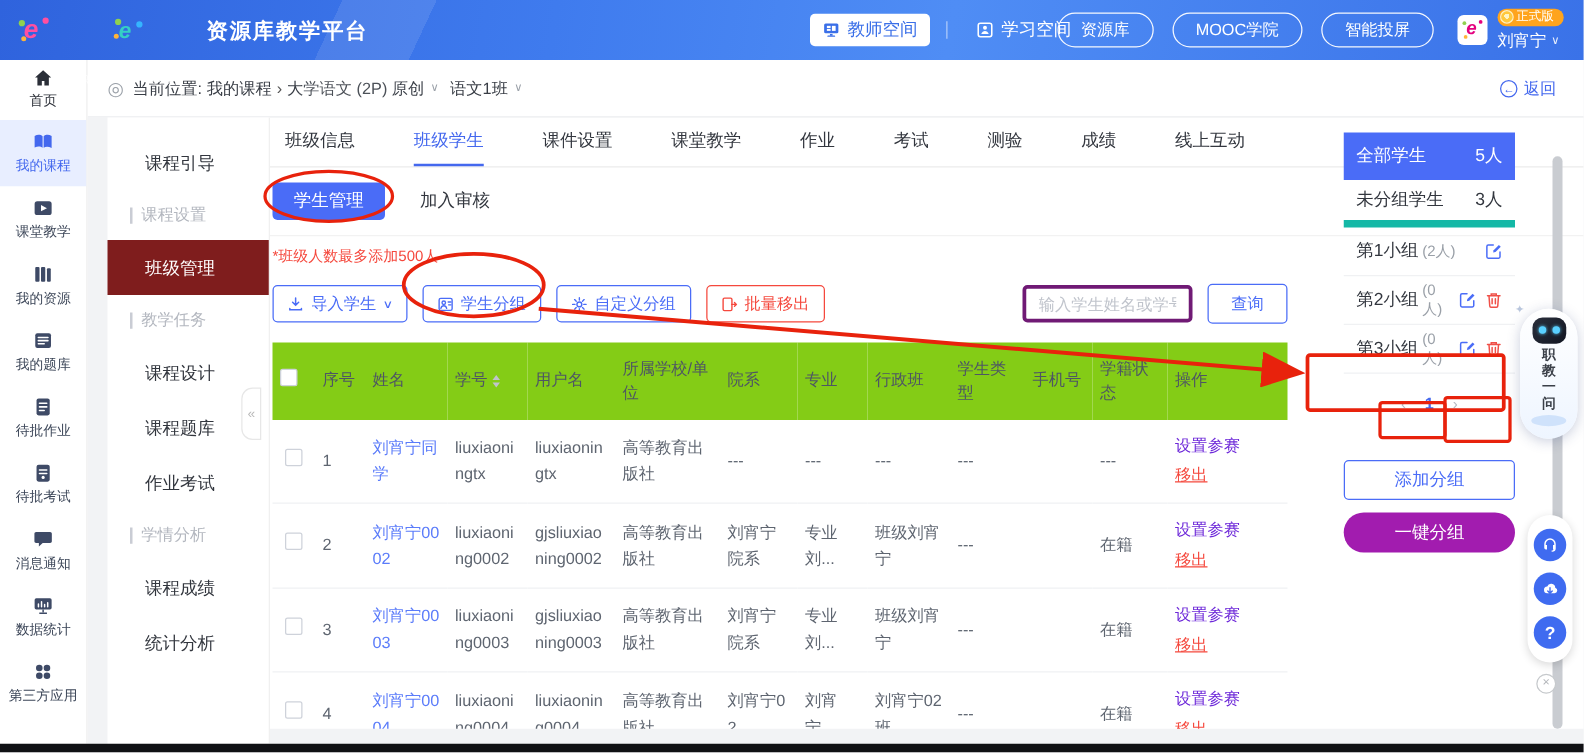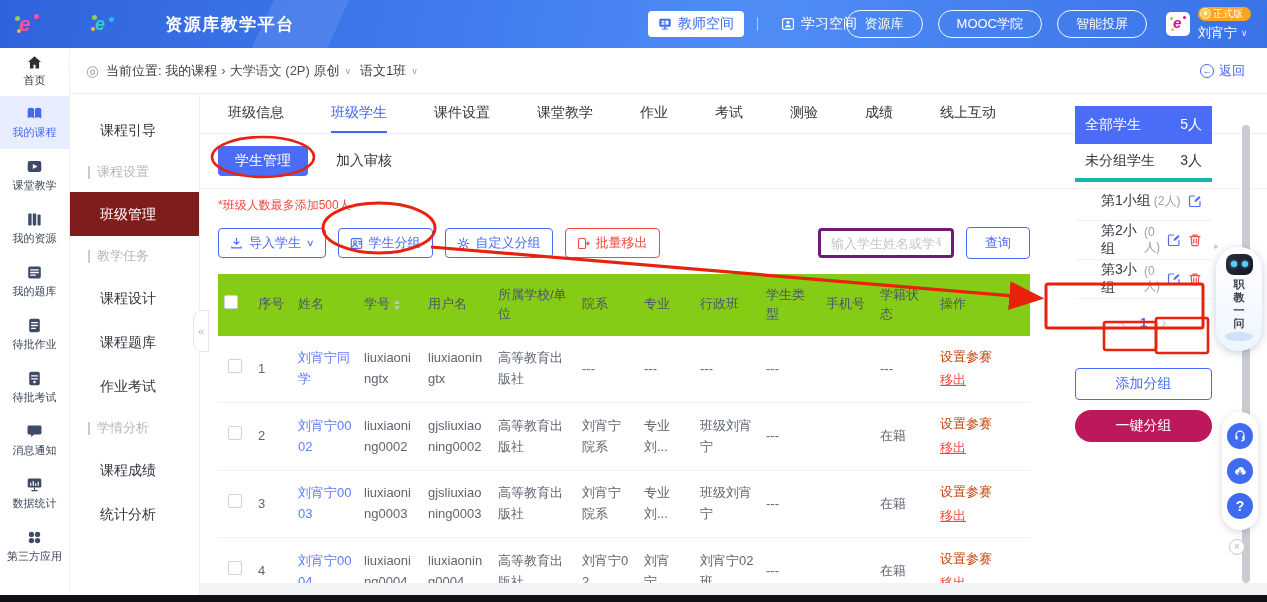--- a/index.html
+++ b/index.html
@@ -65,21 +65,21 @@
   .rail-items { margin-top:2px; }
   .rail-item { height:53px; display:flex; flex-direction:column; align-items:center; justify-content:center; gap:3px; cursor:pointer; }
   .rail-label { font-size:11px; color:#3c4658; }
   .rail-ic svg { width:17px; height:17px; fill:#3e4a66; display:block; }
   .rail-home .rail-ic svg { fill:#2b2f38; }
   .rail-item.active { background:#e8eeff; }
   .rail-item.active .rail-label { color:#4468ee; }
   .rail-item.active svg { fill:#4468ee; }
 
   
-  .submenu { position:absolute; left:70px; top:94px; width:130px; height:501px; background:#fff; border-right:1px solid #f0f0f0; padding-top:14px; z-index:3; }
+  .submenu { position:absolute; left:86px; top:94px; width:130px; height:501px; background:#fff; border-right:1px solid #f0f0f0; padding-top:14px; z-index:3; }
   .submenu-item { height:44px; line-height:44px; padding-left:30px; font-size:14px; color:#32363e; cursor:pointer; }
   .submenu-item.active { background:#7f1d1d; color:#fff; }
   .submenu-section { height:40px; display:flex; align-items:center; gap:7px; padding-left:18px; font-size:13px; color:#b3b7bf; }
   .submenu-section .bar { width:2px; height:13px; background:#c9ccd4; }
   .collapse-tab { position:absolute; left:193px; top:310px; width:16px; height:42px; background:#fff; border:1px solid #e7e7e7;
     border-radius:9px 0 0 9px; z-index:5; display:flex; align-items:center; justify-content:center; color:#b9b9b9; font-size:11px; cursor:pointer; }
 
   
   .content { position:absolute; left:200px; top:94px; width:1067px; height:489px; background:#fff; overflow:hidden; z-index:2; }
   .tabs { height:40px; display:flex; align-items:stretch; padding-left:28px; gap:47px; border-bottom:1px solid #ececec; font-size:14px; color:#32363e; }
@@ -103,40 +103,40 @@
   .tb-query { width:64px; height:32px; border:1px solid #4a6cf7; border-radius:4px; background:#fff; color:#4a6cf7; font-size:13px; cursor:pointer; font-family:inherit; }
 
   
   .stu-table { margin:15px 0 0 18px; width:812px; border-collapse:collapse; table-layout:fixed; font-size:13px; color:#5e6570; }
   .stu-table thead tr { background:#84cc16; }
   .stu-table th { font-weight:500; color:#4e5664; text-align:left; padding:12px 6px; line-height:1.45; word-break:break-all; }
   .stu-table td { padding:11px 6px; border-bottom:1px solid #f0f1f3; vertical-align:middle; word-break:break-all; line-height:1.6; }
   .chk { width:14px; height:14px; border:1px solid #ced2da; border-radius:2px; background:#fff; display:inline-block; cursor:pointer; }
   .cell-center { text-align:center; }
   .link-name { color:#5b7cfa; cursor:pointer; }
-  .act-set { color:#c2410c; display:block; cursor:pointer; }
+  .act-set { color:#6d28d9; display:block; cursor:pointer; }
   .act-remove { color:#f5483d; display:block; cursor:pointer; margin-top:3px;text-decoration:underline; }
   .sorter { display:inline-flex; flex-direction:column; gap:2px; margin-left:4px; vertical-align:middle; }
   .car-up { width:0; height:0; border-left:3.5px solid transparent; border-right:3.5px solid transparent; border-bottom:4.5px solid #c0c4cc; }
   .car-dn { width:0; height:0; border-left:3.5px solid transparent; border-right:3.5px solid transparent; border-top:4.5px solid #c0c4cc; }
 
   
   .group-panel { position:absolute; left:875px; top:12px; width:137px; font-size:14px; color:#32363e; }
-  .gp-row { height:38px; display:flex; align-items:center; justify-content:space-between; padding:0 10px; border-bottom:4px solid #14b8a6; cursor:pointer; }
+  .gp-row { height:38px; display:flex; align-items:center; justify-content:space-between; padding:0 10px; border-bottom:6px solid #14b8a6; cursor:pointer; }
   .gp-row.all { background:#4a6cf7; color:#ffffff; border-bottom:none; }
   .gp-group { height:39px; display:flex; align-items:center; padding:0 10px; border-bottom:1px solid #f0f1f3; cursor:pointer; }
-  .gp-name { font-size:14px;margin-left:16px; }
+  .gp-name { font-size:14px; }
   .gp-cnt { font-size:12px; color:#9aa0a8; margin-left:3px; flex:1; }
   .gp-ic { display:inline-flex; margin-left:7px; cursor:pointer; }
   .gp-ic svg { width:14px; height:14px; display:block; }
   .gp-pager { display:flex; align-items:center; justify-content:center; gap:15px; margin-top:16px; color:#b6bac3; font-size:12px; }
   .gp-pager .pg-num { color:#4468ee; font-weight:bold; font-size:13px; }
   .gp-pager span { cursor:pointer; }
   .gp-add { display:block; width:137px; height:32px; margin-top:38px; border:1px solid #4a6cf7; border-radius:4px; background:#fff; color:#4a6cf7; font-size:14px; cursor:pointer; font-family:inherit; }
-  .gp-one { display:block; width:137px; height:32px; margin-top:10px; border:none; border-radius:16px; background:#be185d; color:#fff; font-size:14px; cursor:pointer; font-family:inherit; }
+  .gp-one { display:block; width:137px; height:32px; margin-top:10px; border:none; border-radius:16px; background:#a21caf; color:#fff; font-size:14px; cursor:pointer; font-family:inherit; }
 
   
   .assistant { position:absolute; left:1216px; top:247px; width:46px; height:104px; z-index:7;
     background:linear-gradient(#ffffff,#eef5ff); border-radius:23px; box-shadow:0 2px 10px rgba(40,60,120,.25);
     display:flex; flex-direction:column; align-items:center; padding-top:7px; cursor:pointer; }
   .sparkle { position:absolute; left:-4px; top:-5px; color:#b9c6dd; font-size:9px; }
   .robot { width:27px; height:21px; background:linear-gradient(135deg,#2a2f3c,#121622); border-radius:8px; position:relative; flex:none; }
   .robot i { position:absolute; top:7px; width:6px; height:6px; border-radius:50%; background:#5ad0ff; box-shadow:0 0 3px #5ad0ff; }
   .robot .e1 { left:5px; } .robot .e2 { left:16px; }
   .assistant-label { display:flex; flex-direction:column; align-items:center; margin-top:3px; font-size:11px; font-weight:bold; color:#3a3f48; line-height:13px; }

